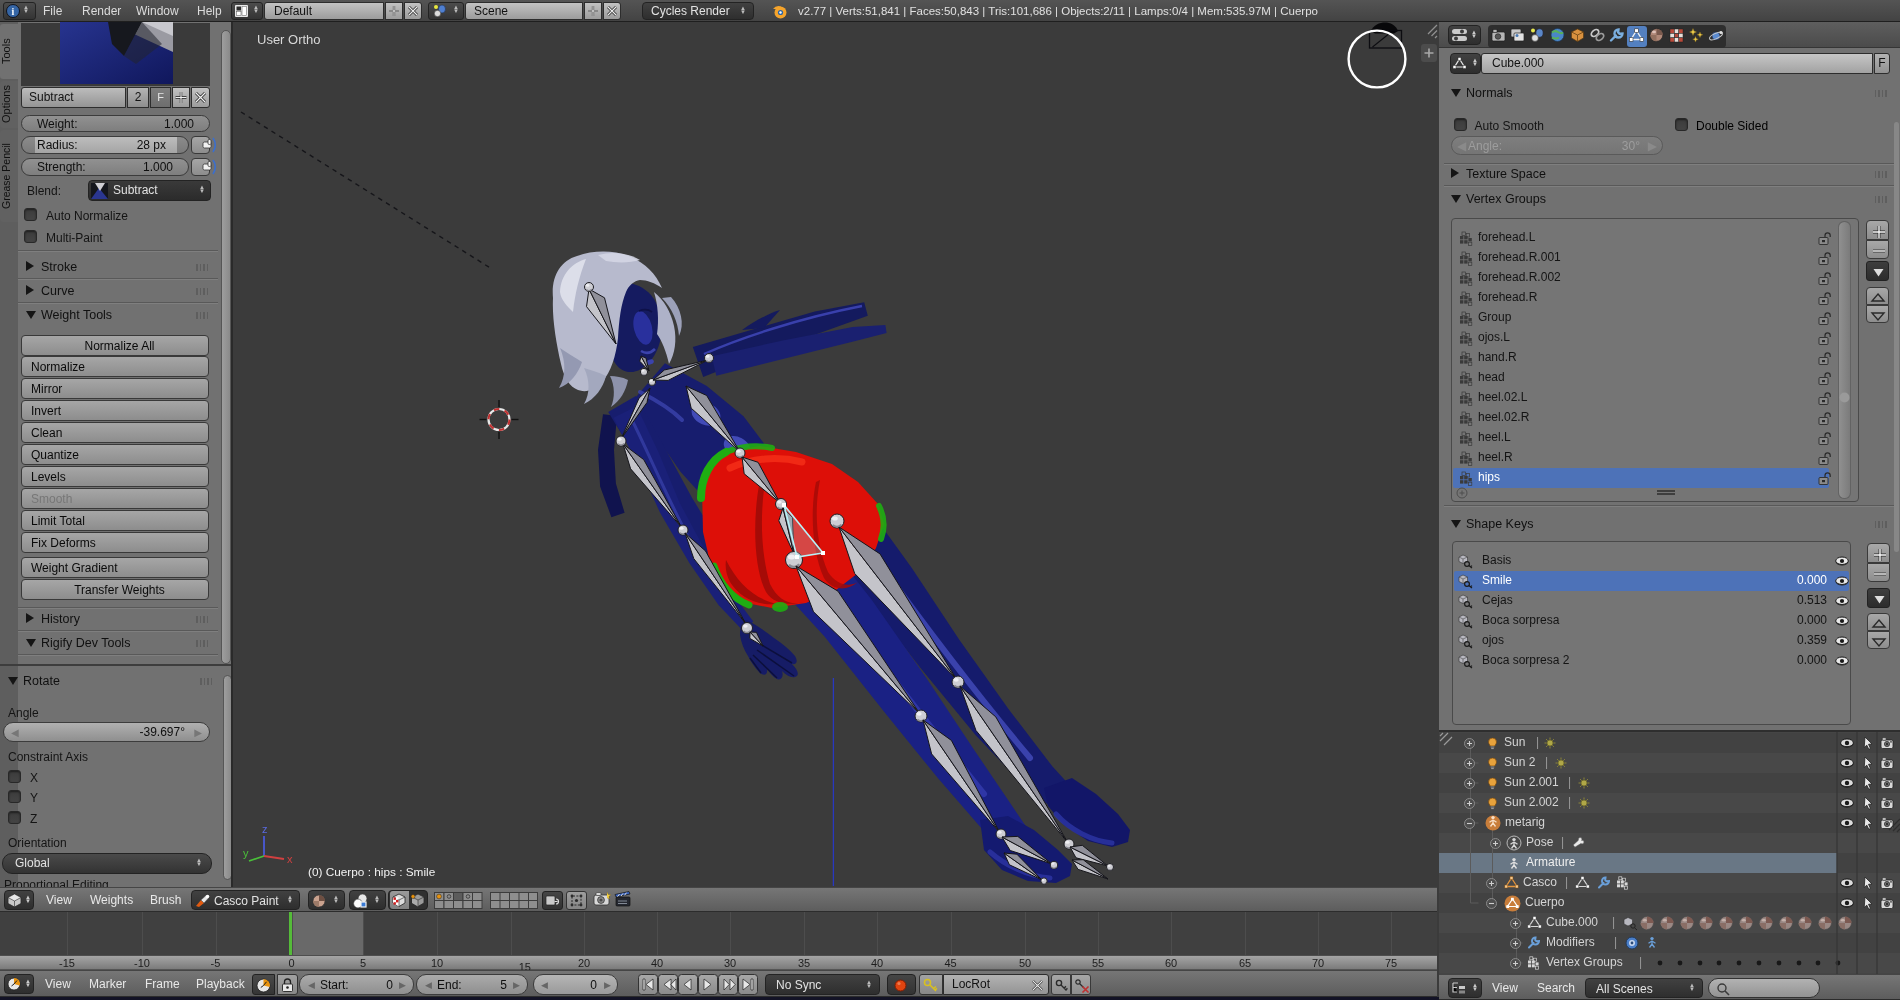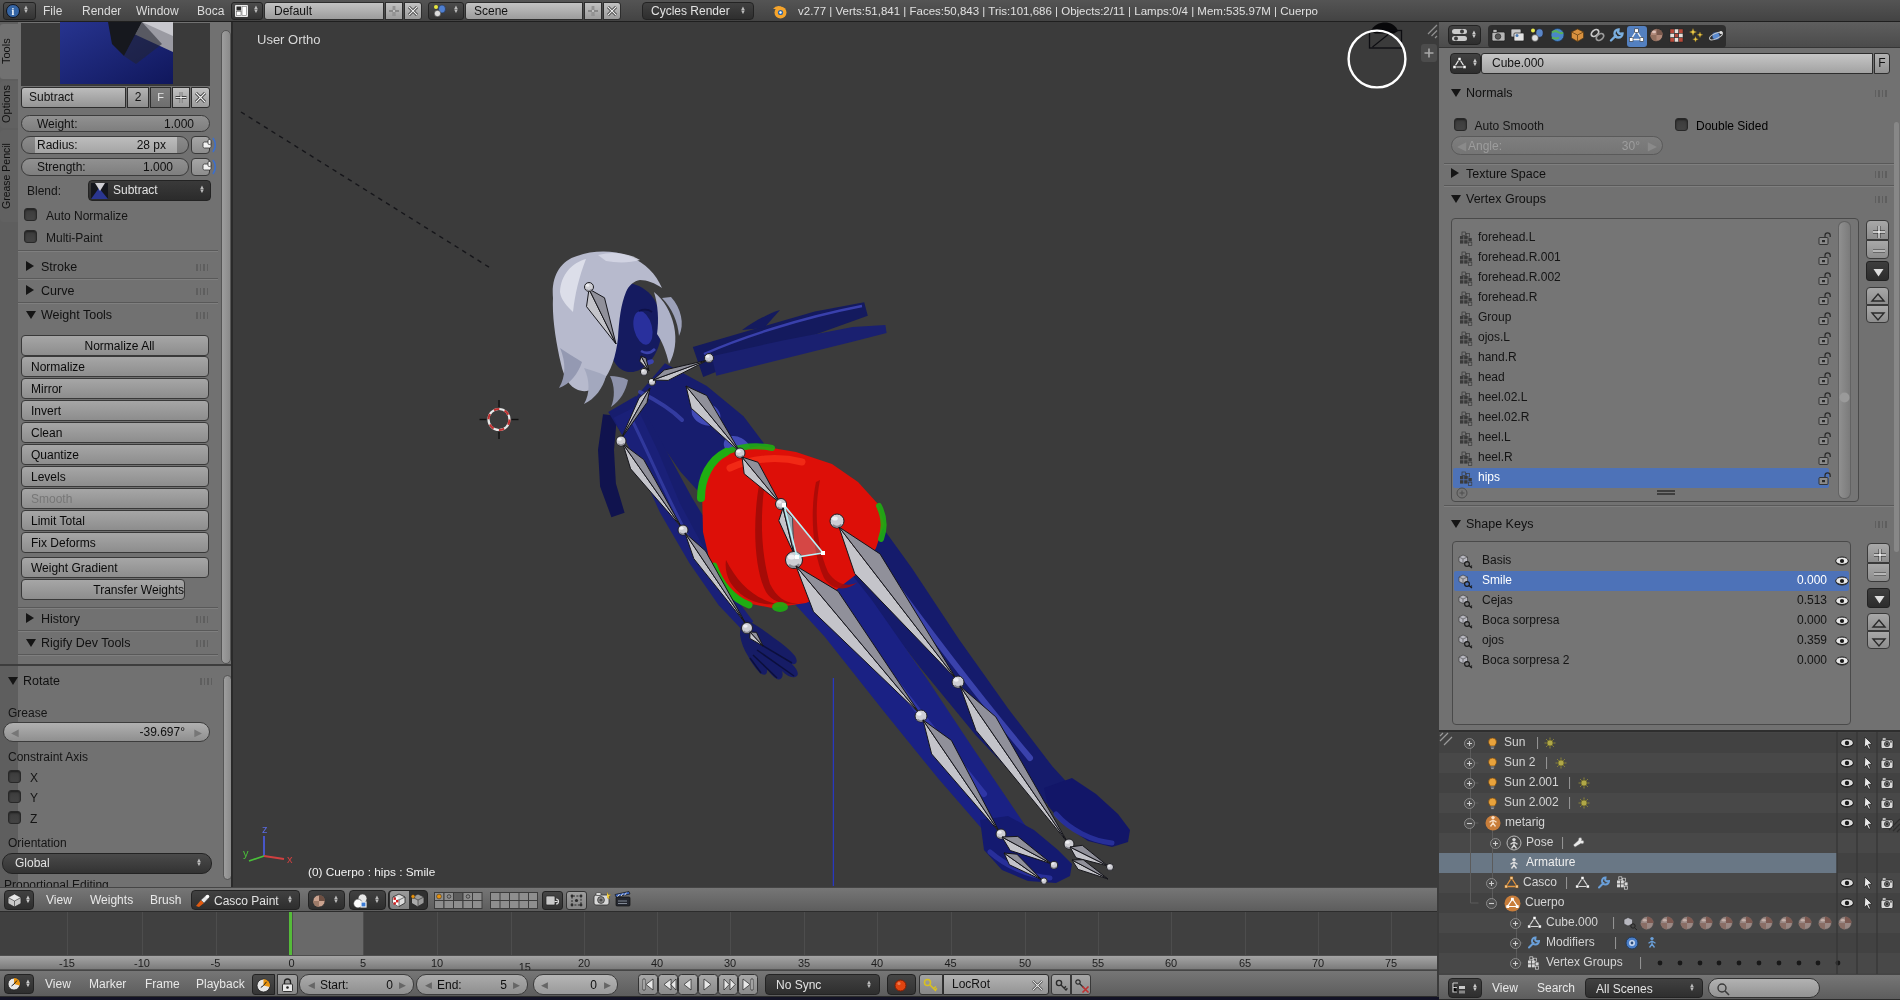--- a/index.html
+++ b/index.html
@@ -222,21 +222,21 @@
 <div id="infobar" class="abs">
  <div class="iconbtn" style="left:3px;top:2px;width:33px;height:18px"></div>
  <svg style="left:6px;top:4px" width="14" height="14">
         <circle cx="7" cy="7" r="6.5" fill="#3565a5" stroke="#10131c"></circle>
         <text x="7" y="11" font-size="10" font-weight="bold" fill="#fff" text-anchor="middle" font-family="Liberation Serif">i</text>
       </svg>
  <div class="updn" style="left:22px;top:5px">▲<br>▼</div>
  <div class="menu" style="left:43px">File</div>
  <div class="menu" style="left:82px">Render</div>
  <div class="menu" style="left:136px">Window</div>
- <div class="menu" style="left:197px">Boca</div>
+ <div class="menu" style="left:197px">Help</div>
  <div class="iconbtn" style="left:231px;top:2px;width:32px;height:18px"></div>
  <svg style="left:235px;top:5px" width="13" height="12">
         <rect x="0" y="0" width="13" height="12" rx="1" fill="#e8e8e8"></rect>
         <rect x="1.5" y="1.5" width="4.5" height="4" fill="#2c2c2c"></rect>
         <rect x="7" y="1.5" width="4.5" height="9" fill="#fff" stroke="#555" stroke-width=".5"></rect>
         <rect x="1.5" y="6.5" width="4.5" height="4" fill="#fff" stroke="#555" stroke-width=".5"></rect>
       </svg>
  <div class="updn" style="left:252px;top:5px">▲<br>▼</div>
  <div class="lightfield" style="left:264px;top:2px;width:120px;height:18px;line-height:16px;padding-left:9px;border-radius:3px 0 0 3px">Default</div>
  <div class="lightfield" style="left:385px;top:2px;width:18px;height:18px;border-radius:0">
@@ -375,35 +375,35 @@
  <div class="btn" style="left:21px;top:334px;width:188px;height:21px;line-height:20px;text-align:left;padding-left:9px;border-radius:4px">Normalize</div>
  <div class="btn" style="left:21px;top:356px;width:188px;height:21px;line-height:20px;text-align:left;padding-left:9px;border-radius:4px">Mirror</div>
  <div class="btn" style="left:21px;top:378px;width:188px;height:21px;line-height:20px;text-align:left;padding-left:9px;border-radius:4px">Invert</div>
  <div class="btn" style="left:21px;top:399.8px;width:188px;height:21px;line-height:20px;text-align:left;padding-left:9px;border-radius:4px">Clean</div>
  <div class="btn" style="left:21px;top:421.9px;width:188px;height:21px;line-height:20px;text-align:left;padding-left:9px;border-radius:4px">Quantize</div>
  <div class="btn" style="left:21px;top:443.9px;width:188px;height:21px;line-height:20px;text-align:left;padding-left:9px;border-radius:4px">Levels</div>
  <div class="btn" style="left:21px;top:466px;width:188px;height:21px;line-height:20px;text-align:left;padding-left:9px;border-radius:4px;color:#777">Smooth</div>
  <div class="btn" style="left:21px;top:488px;width:188px;height:21px;line-height:20px;text-align:left;padding-left:9px;border-radius:4px">Limit Total</div>
  <div class="btn" style="left:21px;top:510px;width:188px;height:21px;line-height:20px;text-align:left;padding-left:9px;border-radius:4px">Fix Deforms</div>
  <div class="btn" style="left:21px;top:535.3px;width:188px;height:21px;line-height:20px;text-align:left;padding-left:9px;border-radius:4px">Weight Gradient</div>
- <div class="btn" style="left:21px;top:557.4px;width:164px;height:21px;line-height:20px;text-align:right;padding-left:9px;border-radius:4px">Transfer Weights</div>
+ <div class="btn" style="left:21px;top:557.4px;width:188px;height:21px;line-height:20px;text-align:center;padding-left:9px;border-radius:4px">Transfer Weights</div>
  <div class="sep" style="left:18px;top:585px;width:200px"></div>
  <div class="phead" style="left:26px;top:590px"><span class="tri-r"></span>History</div>
       <div class="grip" style="left:196px;top:594px"></div>
  <div class="sep" style="left:18px;top:608px;width:200px"></div>
  <div class="phead" style="left:26px;top:614px"><span class="tri-d" style="margin-top:3px"></span>Rigify Dev Tools</div>
       <div class="grip" style="left:196px;top:618px"></div>
  <div class="sep" style="left:18px;top:632px;width:200px"></div>
 
  <div class="abs" style="left:220.5px;top:8px;width:10px;height:634px;background:linear-gradient(90deg,#9e9e9e,#8a8a8a);border:1px solid #565656;border-radius:5px"></div>
 
  <div class="abs" style="left:0;top:642px;width:233px;height:2px;background:#3d3d3d"></div>
  <div class="phead" style="left:8px;top:652px"><span class="tri-d" style="margin-top:3px"></span>Rotate</div>
       <div class="grip" style="left:200px;top:656px"></div>
- <div class="abs" style="left:8px;top:684px;color:#141414;font-size:12px">Grease</div>
+ <div class="abs" style="left:8px;top:684px;color:#141414;font-size:12px">Angle</div>
  <div class="pill" style="left:3px;top:700px;width:207px;height:20px;background:linear-gradient(#b0b0b0,#8f8f8f)">
         <span style="position:absolute;right:24px;top:2px">-39.697°</span>
         <span style="position:absolute;left:7px;top:4px;color:#777;font-size:10px">◀</span>
         <span style="position:absolute;right:7px;top:4px;color:#777;font-size:10px">▶</span>
       </div>
  <div class="abs" style="left:8px;top:728px;color:#141414;font-size:12px">Constraint Axis</div>
  <div class="chk" style="left:8px;top:748px"></div>
       <div class="abs" style="left:30px;top:749px;font-size:12px;color:#141414">X</div>
  <div class="chk" style="left:8px;top:768px"></div>
       <div class="abs" style="left:30px;top:769px;font-size:12px;color:#141414">Y</div>

